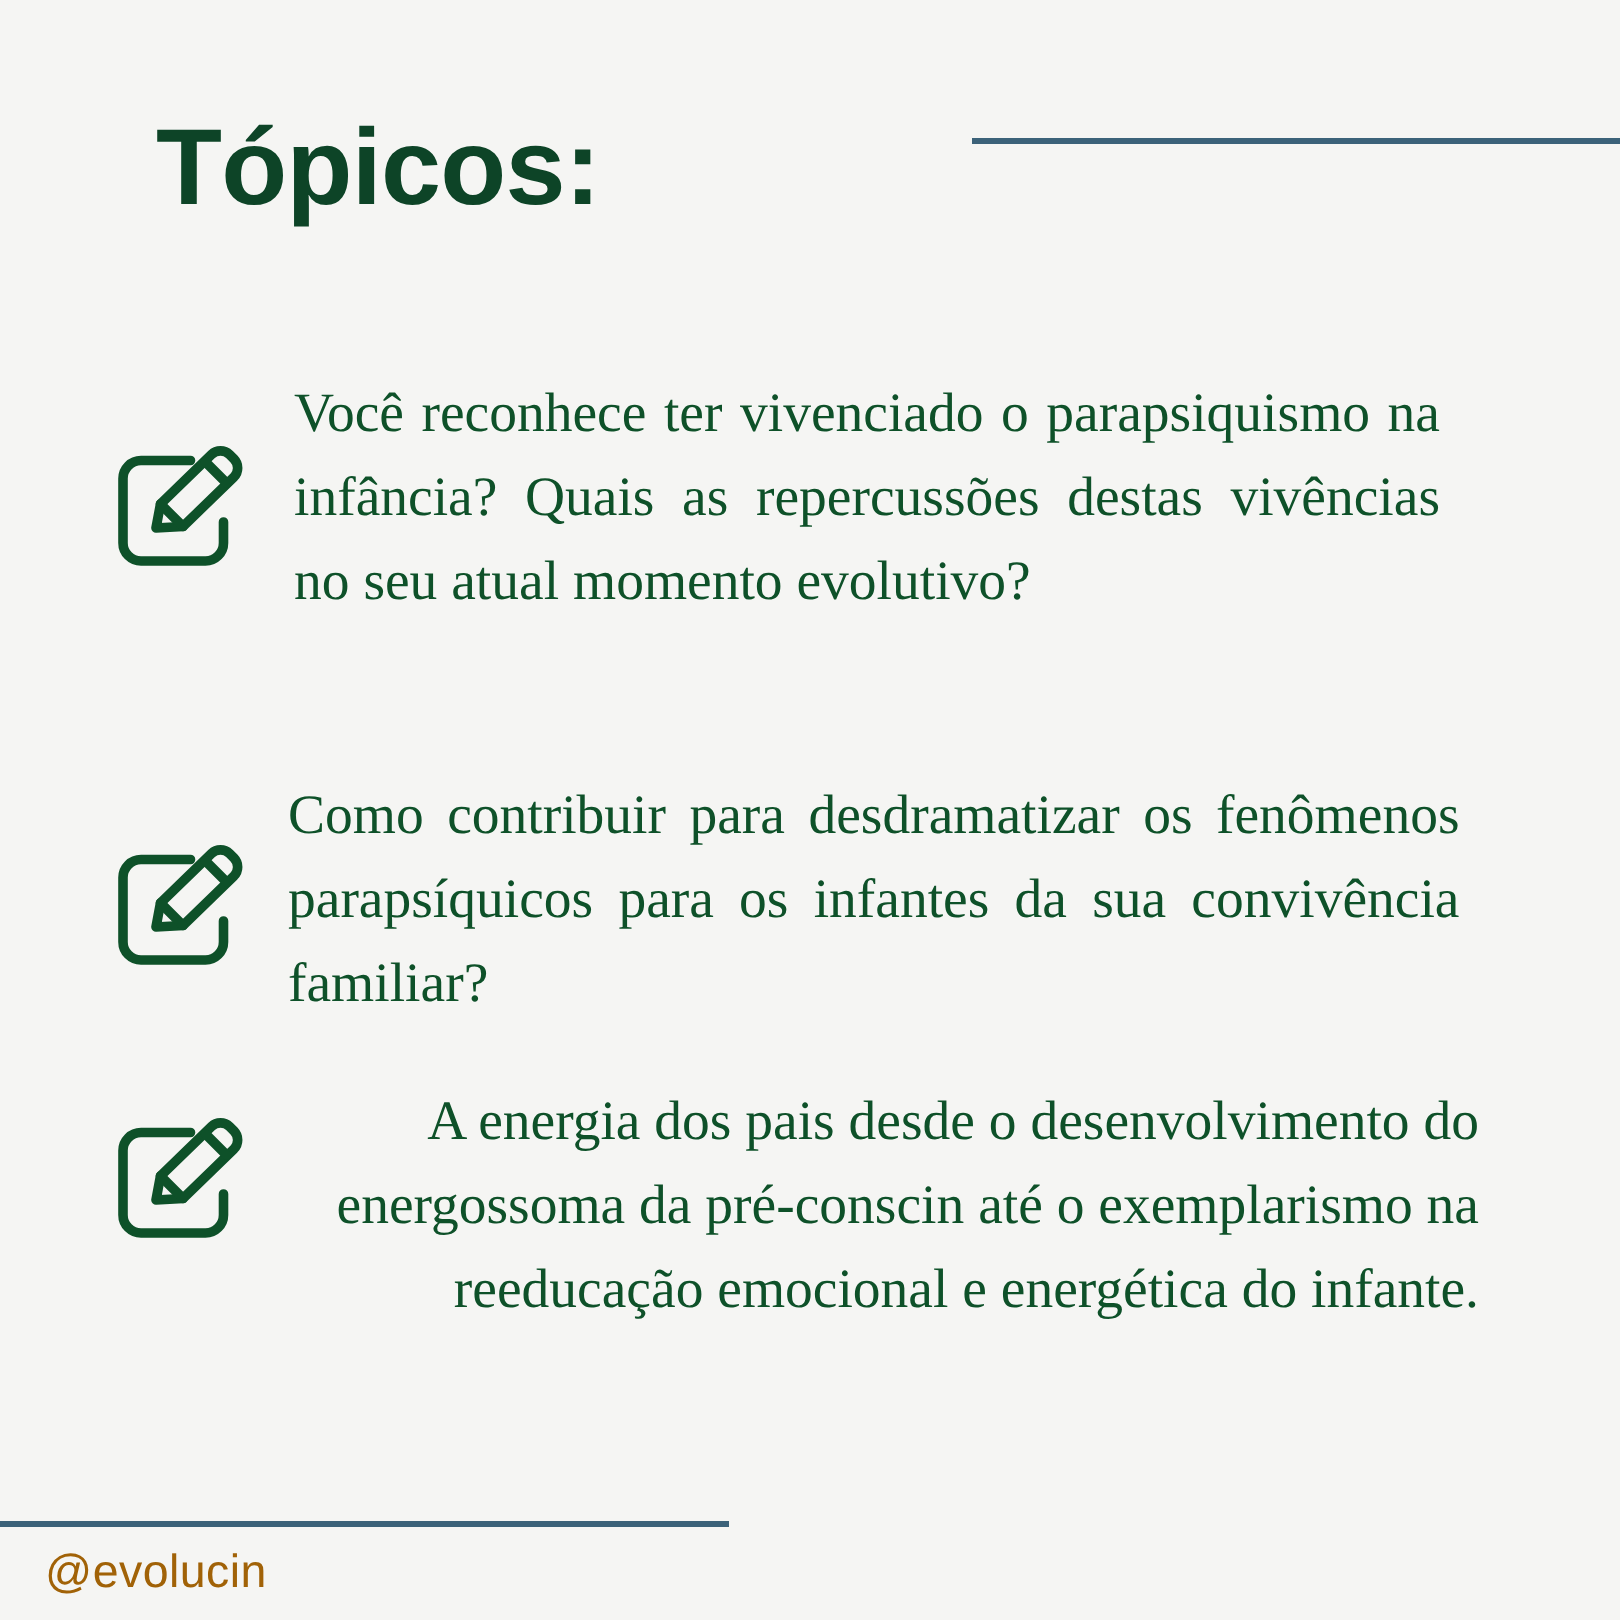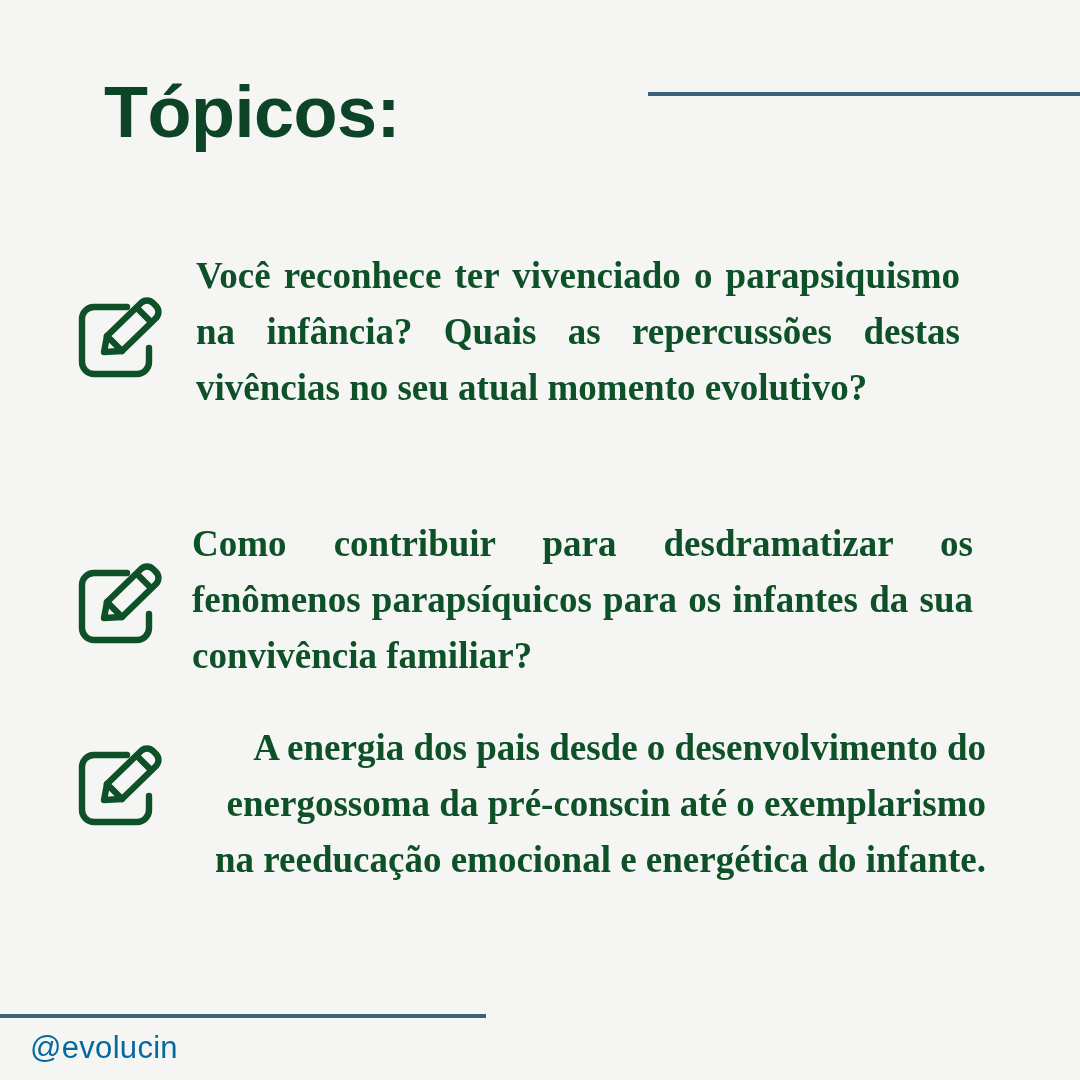--- a/index.html
+++ b/index.html
@@ -84,21 +84,20 @@
     width: 100px;
     height: 100px;
   }
 
   .topic-text {
     position: absolute;
     font-family: "Liberation Serif", serif;
     color: #0e5129;
     font-size: 37px;
     line-height: 56px;
-    font-weight: bold;
   }
   .topic-row.row-1 .topic-text {
     left: 196px;
     top: 12px;
     width: 764px;
     text-align: justify;
     text-align-last: left;
   }
   .topic-row.row-2 .topic-text {
     left: 192px;
@@ -130,21 +129,21 @@
     height: 4px;
     background: #3c6279;
   }
   .footer-handle {
     position: absolute;
     left: 30px;
     top: 30px;
     font-family: "Liberation Sans", sans-serif;
     font-size: 31px;
     letter-spacing: 0.3px;
-    color: #0369a1;
+    color: #a16207;
     white-space: nowrap;
   }
 </style>
 </head>
 <body>
 
 <div class="slide">
 
   <div class="header">
     <div class="page-title">Tópicos:</div>

